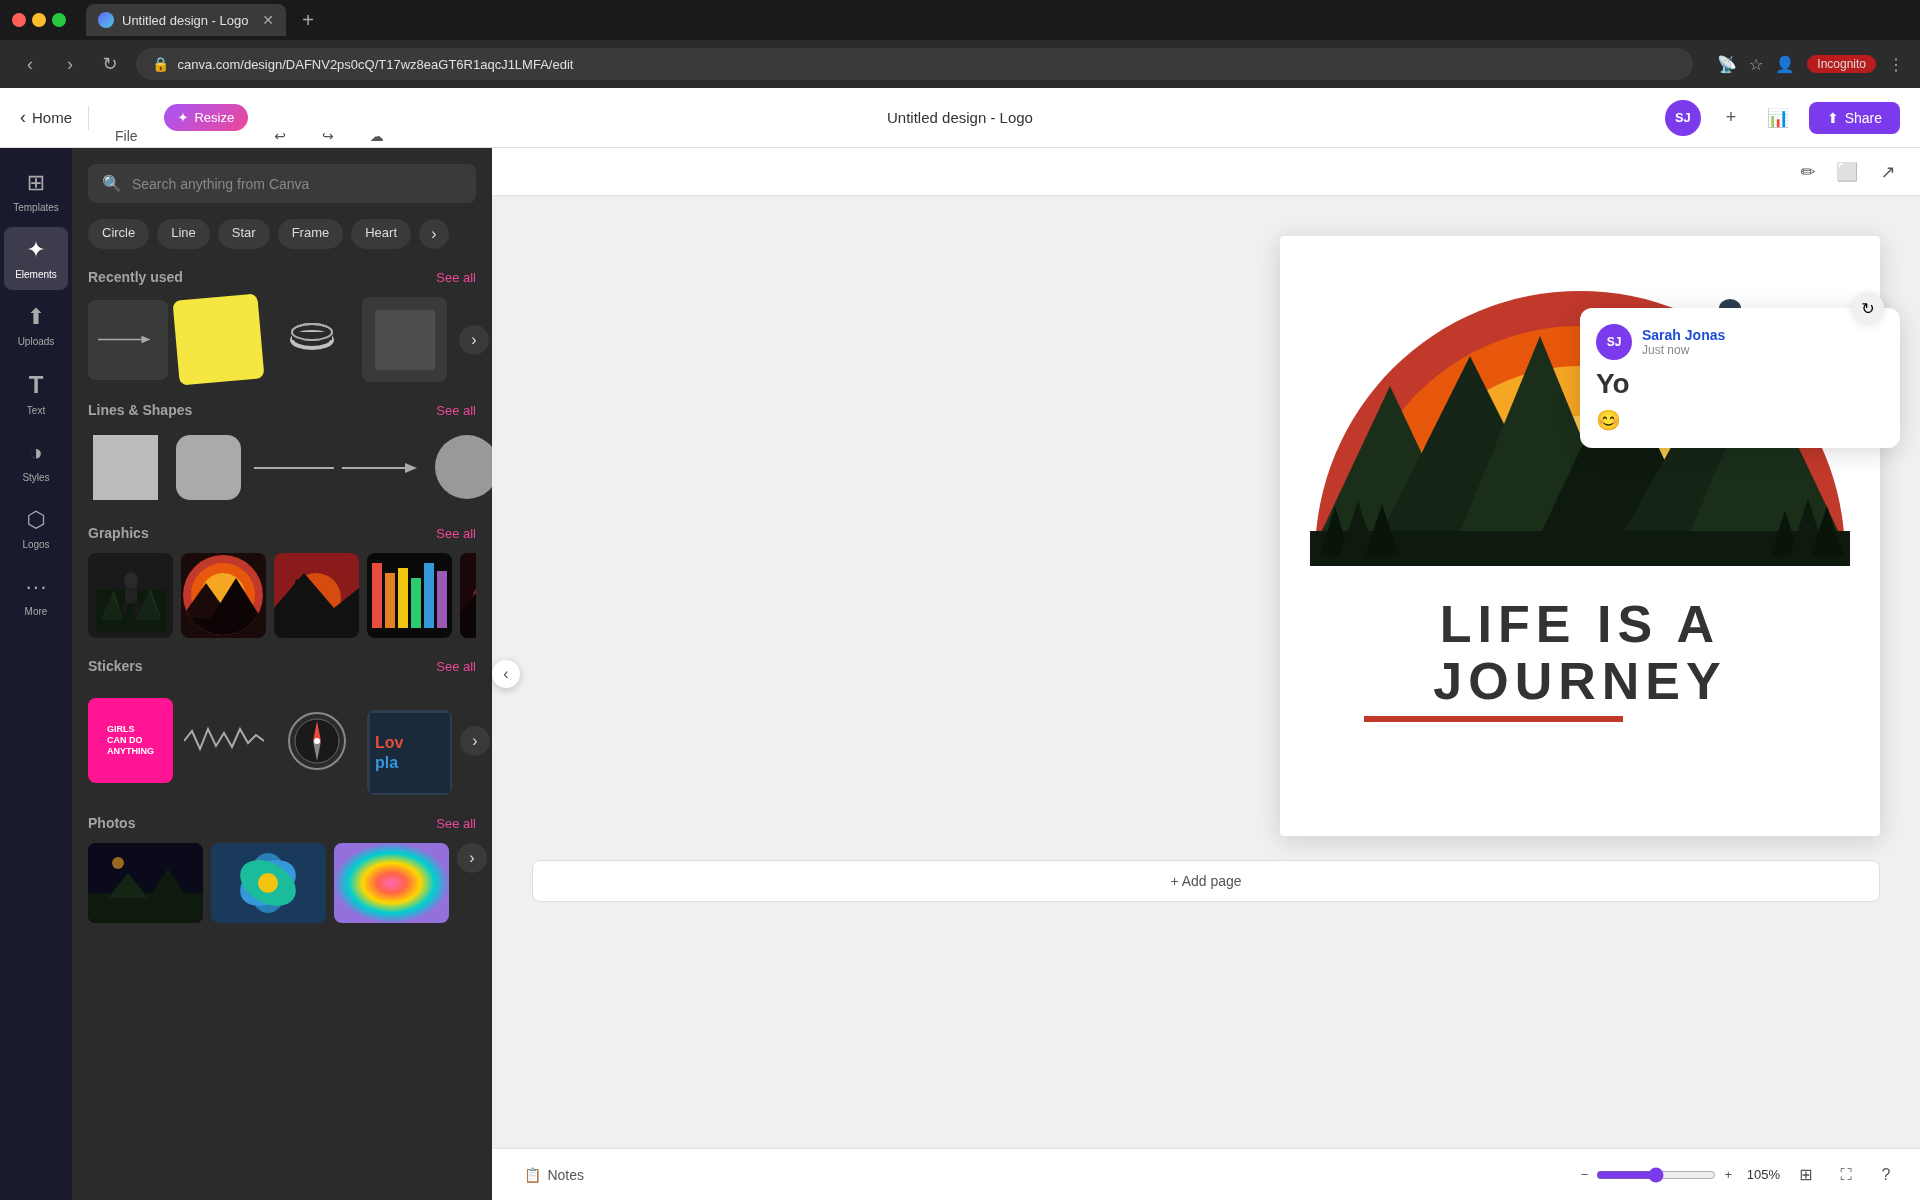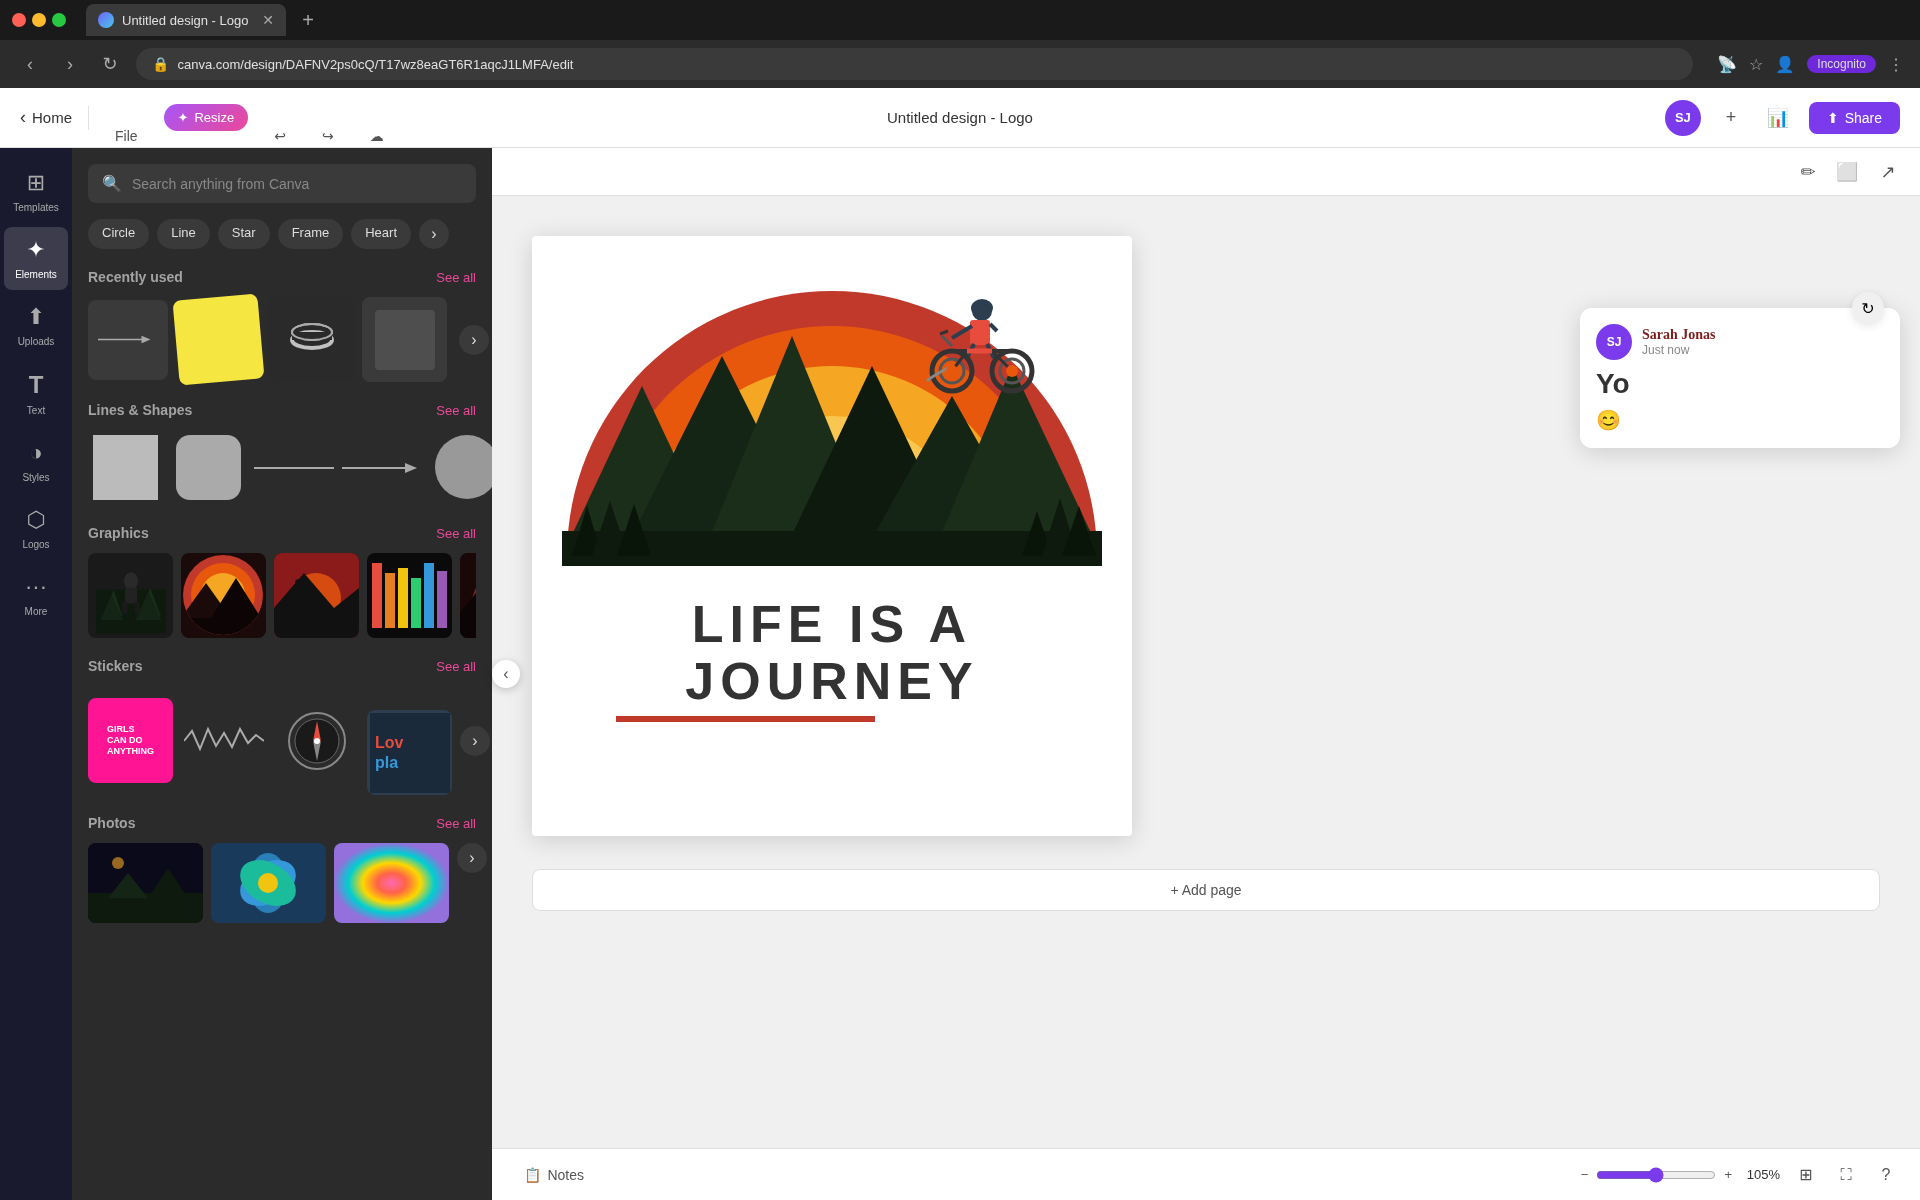--- a/index.html
+++ b/index.html
@@ -17,21 +17,21 @@
     .tl { width: 14px; height: 14px; border-radius: 50%; }
     .tl-red { background: #ff5f57; }
     .tl-yellow { background: #febc2e; }
     .tl-green { background: #28c840; }
     .address-bar { background: #2c2c2c; height: 48px; display: flex; align-items: center; padding: 0 16px; gap: 12px; }
     .nav-btn { color: #aaa; font-size: 18px; cursor: pointer; width: 28px; height: 28px; display: flex; align-items: center; justify-content: center; }
     .url-bar { flex: 1; background: #3a3a3a; border-radius: 20px; height: 32px; display: flex; align-items: center; padding: 0 16px; gap: 8px; }
     .url-text { color: #e0e0e0; font-size: 13px; }
     .browser-actions { display: flex; gap: 12px; align-items: center; margin-left: 12px; }
     .browser-action-icon { color: #aaa; font-size: 16px; cursor: pointer; }
-    .incognito-badge { background: #6d28d9; border-radius: 12px; padding: 2px 10px; color: #ddd; font-size: 12px; }
+    .incognito-badge { background: #b91c1c; border-radius: 12px; padding: 2px 10px; color: #ddd; font-size: 12px; }
 
     
     .app-toolbar { background: #ffffff; height: 60px; display: flex; align-items: center; padding: 0 20px; gap: 16px; border-bottom: 1px solid #e0e0e0; position: relative; }
     .toolbar-left { display: flex; align-items: center; gap: 16px; }
     .home-btn { display: flex; align-items: center; gap: 6px; color: #333; font-size: 15px; font-weight: 500; cursor: pointer; }
     .home-icon { font-size: 18px; }
     .toolbar-divider { width: 1px; height: 24px; background: #e0e0e0; }
     .toolbar-btn { display: flex; align-items: center; gap: 6px; color: #555; font-size: 14px; cursor: pointer; padding: 6px 10px; border-radius: 6px; margin-top: 36px; }
     .resize-btn { background: linear-gradient(135deg, #a855f7, #ec4899); color: white; border-radius: 20px; padding: 6px 14px; font-size: 13px; font-weight: 500; cursor: pointer; display: flex; align-items: center; gap: 6px; }
     .toolbar-center { position: absolute; left: 50%; transform: translateX(-50%); color: #333; font-size: 15px; font-weight: 500; }
@@ -114,21 +114,21 @@
     .zoom-value { font-size: 13px; color: #333; min-width: 40px; text-align: right; }
     .view-btn { color: #555; font-size: 16px; cursor: pointer; width: 28px; height: 28px; display: flex; align-items: center; justify-content: center; }
 
     
     .hide-panel { position: absolute; right: -16px; top: 50%; transform: translateY(-50%); background: #fff; border-radius: 50%; width: 28px; height: 28px; display: flex; align-items: center; justify-content: center; box-shadow: 0 2px 8px rgba(0,0,0,0.2); cursor: pointer; z-index: 10; color: #555; }
 
     
     .comment-popup { position: absolute; right: 20px; top: 160px; background: #fff; border-radius: 12px; padding: 16px; width: 320px; box-shadow: 0 4px 24px rgba(0,0,0,0.15); z-index: 100; }
     .comment-header { display: flex; align-items: center; gap: 10px; margin-bottom: 8px; }
     .comment-avatar { width: 36px; height: 36px; border-radius: 50%; background: #7c3aed; color: #fff; font-size: 12px; font-weight: 700; display: flex; align-items: center; justify-content: center; }
-    .comment-user { font-size: 14px; font-weight: 600; color: #7f1d1d; font-family: Liberation Serif, serif; }
+    .comment-user { font-size: 14px; font-weight: 600; color: #1d4ed8; }
     .comment-time { font-size: 12px; color: #888; }
     .comment-text { font-size: 28px; font-weight: 700; color: #333; margin: 8px 0; }
     .comment-react { font-size: 20px; cursor: pointer; }
     .refresh-icon { width: 32px; height: 32px; border-radius: 50%; background: #f0f0f0; display: flex; align-items: center; justify-content: center; font-size: 16px; cursor: pointer; position: absolute; top: -16px; right: 16px; box-shadow: 0 2px 8px rgba(0,0,0,0.1); }
 
     
     .journey-text { font-size: 52px; font-weight: 900; letter-spacing: 6px; color: #333; text-transform: uppercase; font-family: 'Arial Black', sans-serif; text-align: center; margin-top: 20px; padding: 0 30px; line-height: 1.1; }
     .journey-underline { height: 6px; background: linear-gradient(to right, #c0392b 60%, transparent 60%); width: 80%; margin: 6px auto 0; }
 
     .canvas-area-relative { flex: 1; position: relative; }
@@ -500,21 +500,21 @@
 
     <div class="hide-panel" style="position:absolute; left:0; top:50%; transform:translateY(-50%); z-index:20;">‹</div>
 
     <div class="canvas-toolbar">
       <div class="canvas-tool-btn">✏</div>
       <div class="canvas-tool-btn">⬜</div>
       <div class="canvas-tool-btn">↗</div>
     </div>
 
     <div class="canvas-scroll">
-      <div style="display:flex; flex-direction:column; align-items:flex-start; gap:13px; width:100%;">
+      <div style="display:flex; flex-direction:column; align-items:flex-end; gap:4px; width:100%;">
 
         <div class="design-card">
 
           <div style="width:100%; padding:30px 30px 0;">
             <svg viewBox="0 0 540 300" width="100%" style="display:block;">
 
               <defs>
                 <linearGradient id="skyGrad" x1="0" y1="0" x2="0" y2="1">
                   <stop offset="0%" stop-color="#e8580c"></stop>
                   <stop offset="40%" stop-color="#e8580c"></stop>

